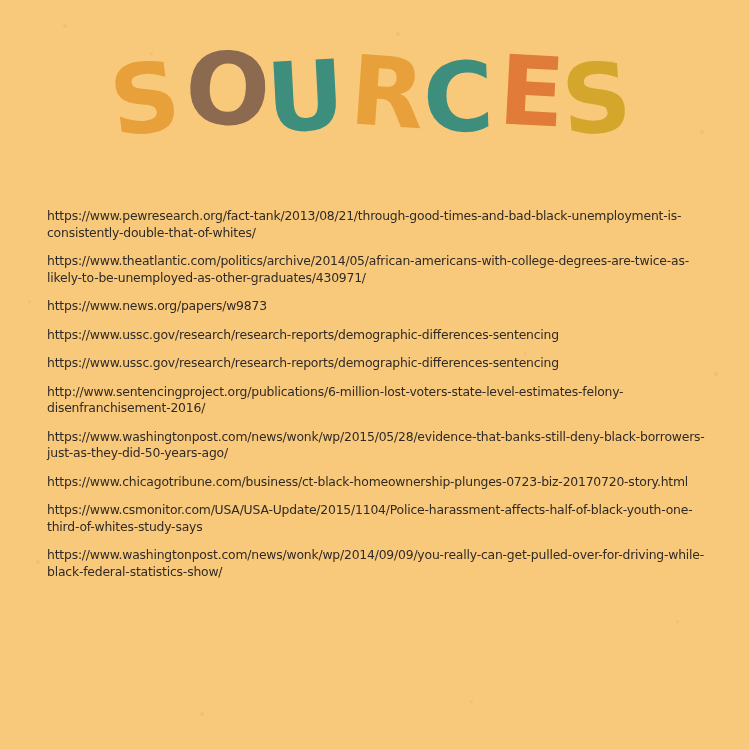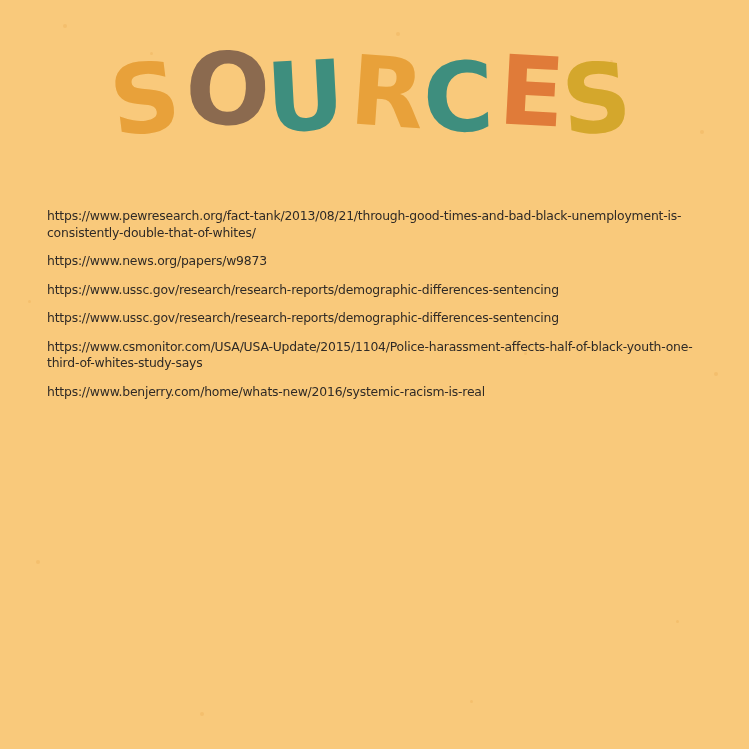--- a/index.html
+++ b/index.html
@@ -92,20 +92,24 @@
   <div class="speck" style="left:470px; top:700px; width:3px; height:3px;"></div>
 
   <div class="title-wrap">
     <div class="title">
       <span class="t0">S</span><span class="t1">O</span><span class="t2">U</span><span class="t3">R</span><span class="t4">C</span><span class="t5">E</span><span class="t6">S</span>
     </div>
   </div>
 
   <div class="list">
     <div class="src">https://www.pewresearch.org/fact-tank/2013/08/21/through-good-times-and-bad-black-unemployment-is-consistently-double-that-of-whites/</div>
+    <div class="src">https://www.theatlantic.com/politics/archive/2014/05/african-americans-with-college-degrees-are-twice-as-likely-to-be-unemployed-as-other-graduates/430971/</div>
     <div class="src">https://www.news.org/papers/w9873</div>
     <div class="src">https://www.ussc.gov/research/research-reports/demographic-differences-sentencing</div>
     <div class="src">https://www.ussc.gov/research/research-reports/demographic-differences-sentencing</div>
+    <div class="src">http://www.sentencingproject.org/publications/6-million-lost-voters-state-level-estimates-felony-disenfranchisement-2016/</div>
+    <div class="src">https://www.washingtonpost.com/news/wonk/wp/2015/05/28/evidence-that-banks-still-deny-black-borrowers-just-as-they-did-50-years-ago/</div>
+    <div class="src">https://www.chicagotribune.com/business/ct-black-homeownership-plunges-0723-biz-20170720-story.html</div>
     <div class="src">https://www.csmonitor.com/USA/USA-Update/2015/1104/Police-harassment-affects-half-of-black-youth-one-third-of-whites-study-says</div>
-    <div class="src">https://www.benjerry.com/home/whats-new/2016/systemic-racism-is-real</div>
+    <div class="src">https://www.washingtonpost.com/news/wonk/wp/2014/09/09/you-really-can-get-pulled-over-for-driving-while-black-federal-statistics-show/</div>
   </div>
 
 </div>
 
 </body></html>

